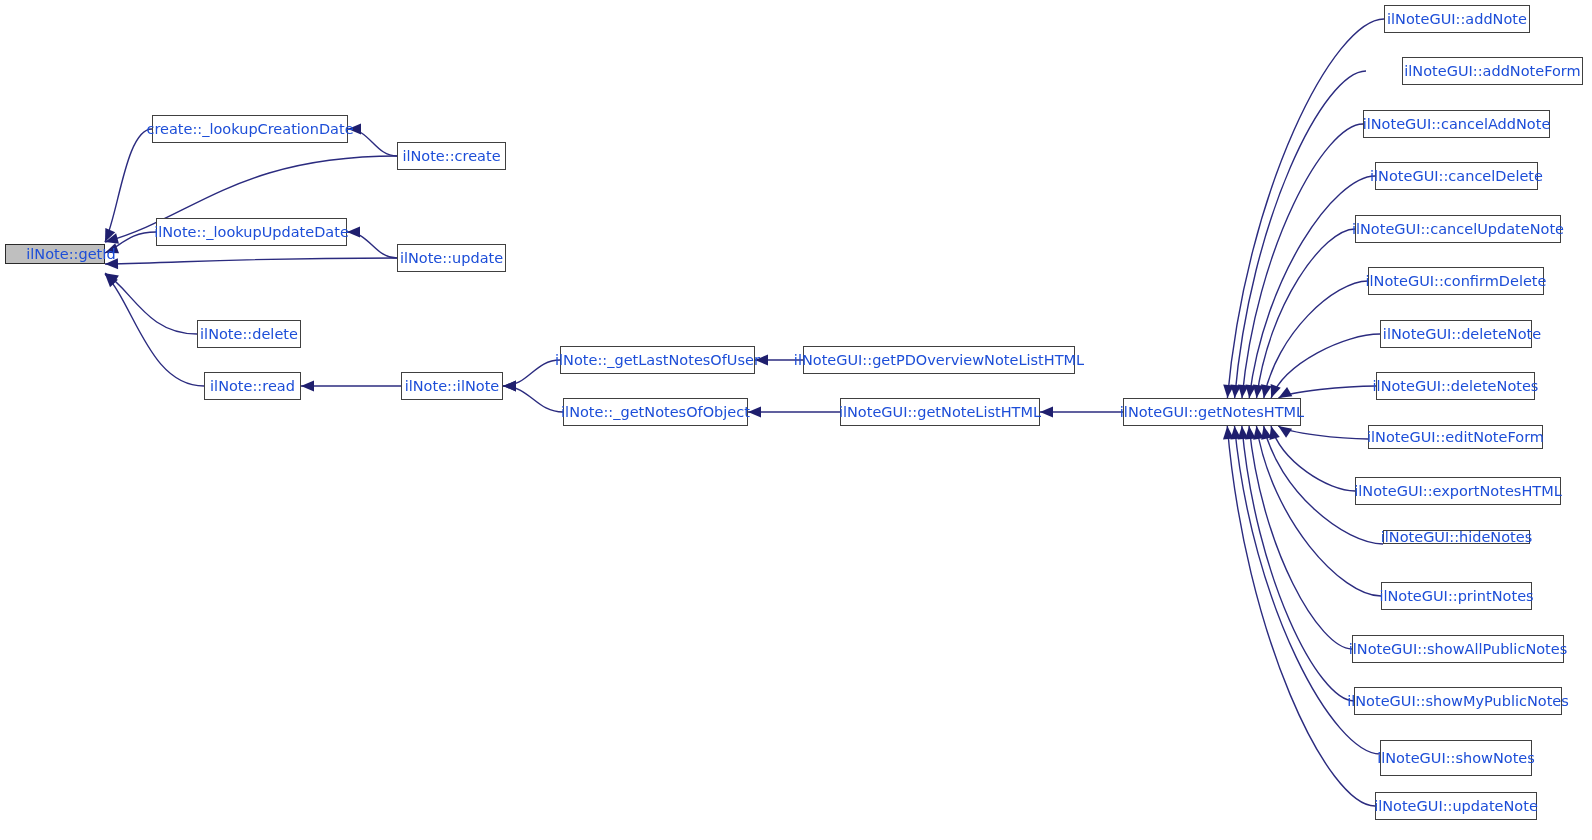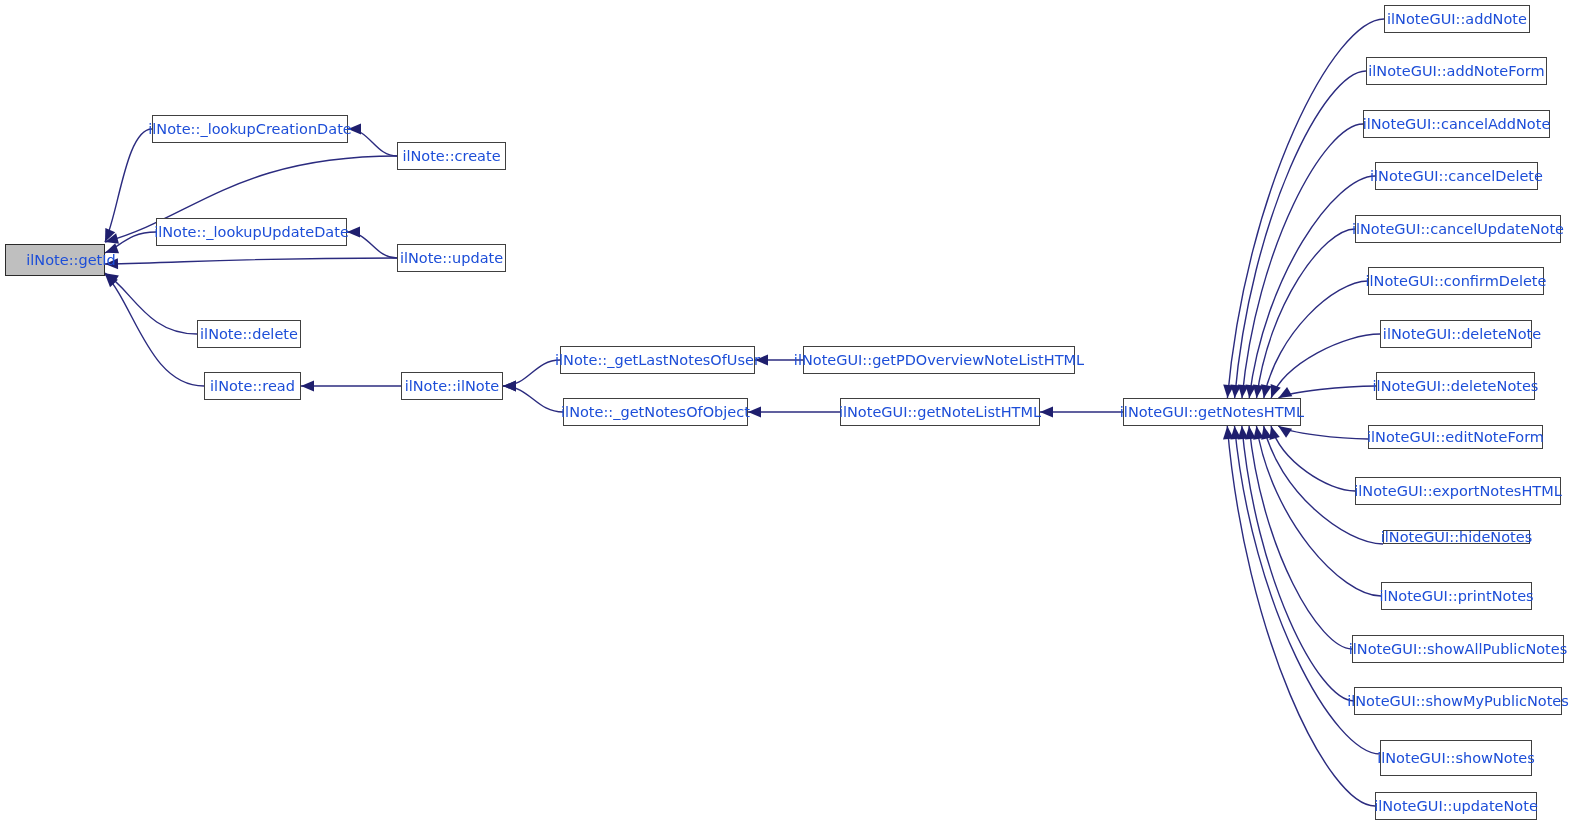--- a/index.html
+++ b/index.html
@@ -111,25 +111,25 @@
       <path d="M 1352 649 C 1319.0666666666666 649 1261.4333333333332 548.65 1249.0833333333333 426" class="edge-path"></path>
       <polygon points="1249.0833333333333,426 1255.758587566763,438.3935862815845 1245.0129257741303,439.4755995154941" class="edge-arrow"></polygon>
       <path d="M 1354 701 C 1318.1155555555556 701 1255.3177777777778 577.25 1241.861111111111 426" class="edge-path"></path>
       <polygon points="1241.861111111111,426 1248.3919204602203,438.47030590024104 1237.634412640106,439.4273981111458" class="edge-arrow"></polygon>
       <path d="M 1380 754 C 1333.44 754 1251.96 606.4 1234.5 426" class="edge-path"></path>
       <polygon points="1234.5,426 1241.127236615398,438.4193290818598 1230.3774675272716,439.4597446488149" class="edge-arrow"></polygon>
       <path d="M 1375 806 C 1327.7288888888888 806 1245.0044444444445 635 1227.2777777777778 426" class="edge-path"></path>
       <polygon points="1227.2777777777778,426 1233.7571294192423,438.49711976041885 1222.9957678826406,439.4098617165855" class="edge-arrow"></polygon>
     </svg>
   <div id="node-layer">
-      <div class="node highlight" style="left: 5px; top: 244px; width: 100px; height: 32px; padding-left: 32px;">
+      <div class="node highlight" style="left: 5px; top: 244px; width: 100px; height: 20px; padding-left: 32px;">
         <span>ilNote::getId</span>
       </div>
       <div class="node" style="left: 152px; top: 115px; width: 196px; height: 28px;">
-        <span>ilNote::_lookupCreationDate</span>
+        <span>create::_lookupCreationDate</span>
       </div>
       <div class="node" style="left: 397px; top: 142px; width: 109px; height: 28px;">
         <span>ilNote::create</span>
       </div>
       <div class="node" style="left: 156px; top: 218px; width: 191px; height: 28px;">
         <span>ilNote::_lookupUpdateDate</span>
       </div>
       <div class="node" style="left: 397px; top: 244px; width: 109px; height: 28px;">
         <span>ilNote::update</span>
       </div>
@@ -153,21 +153,21 @@
       </div>
       <div class="node" style="left: 840px; top: 398px; width: 200px; height: 28px;">
         <span>ilNoteGUI::getNoteListHTML</span>
       </div>
       <div class="node" style="left: 1123px; top: 398px; width: 178px; height: 28px;">
         <span>ilNoteGUI::getNotesHTML</span>
       </div>
       <div class="node" style="left: 1384px; top: 5px; width: 146px; height: 28px;">
         <span>ilNoteGUI::addNote</span>
       </div>
-      <div class="node" style="left: 1366px; top: 57px; width: 181px; height: 28px;">
+      <div class="node" style="left: 1402px; top: 57px; width: 181px; height: 28px;">
         <span>ilNoteGUI::addNoteForm</span>
       </div>
       <div class="node" style="left: 1363px; top: 110px; width: 187px; height: 28px;">
         <span>ilNoteGUI::cancelAddNote</span>
       </div>
       <div class="node" style="left: 1375px; top: 162px; width: 163px; height: 28px;">
         <span>ilNoteGUI::cancelDelete</span>
       </div>
       <div class="node" style="left: 1355px; top: 215px; width: 206px; height: 28px;">
         <span>ilNoteGUI::cancelUpdateNote</span>

